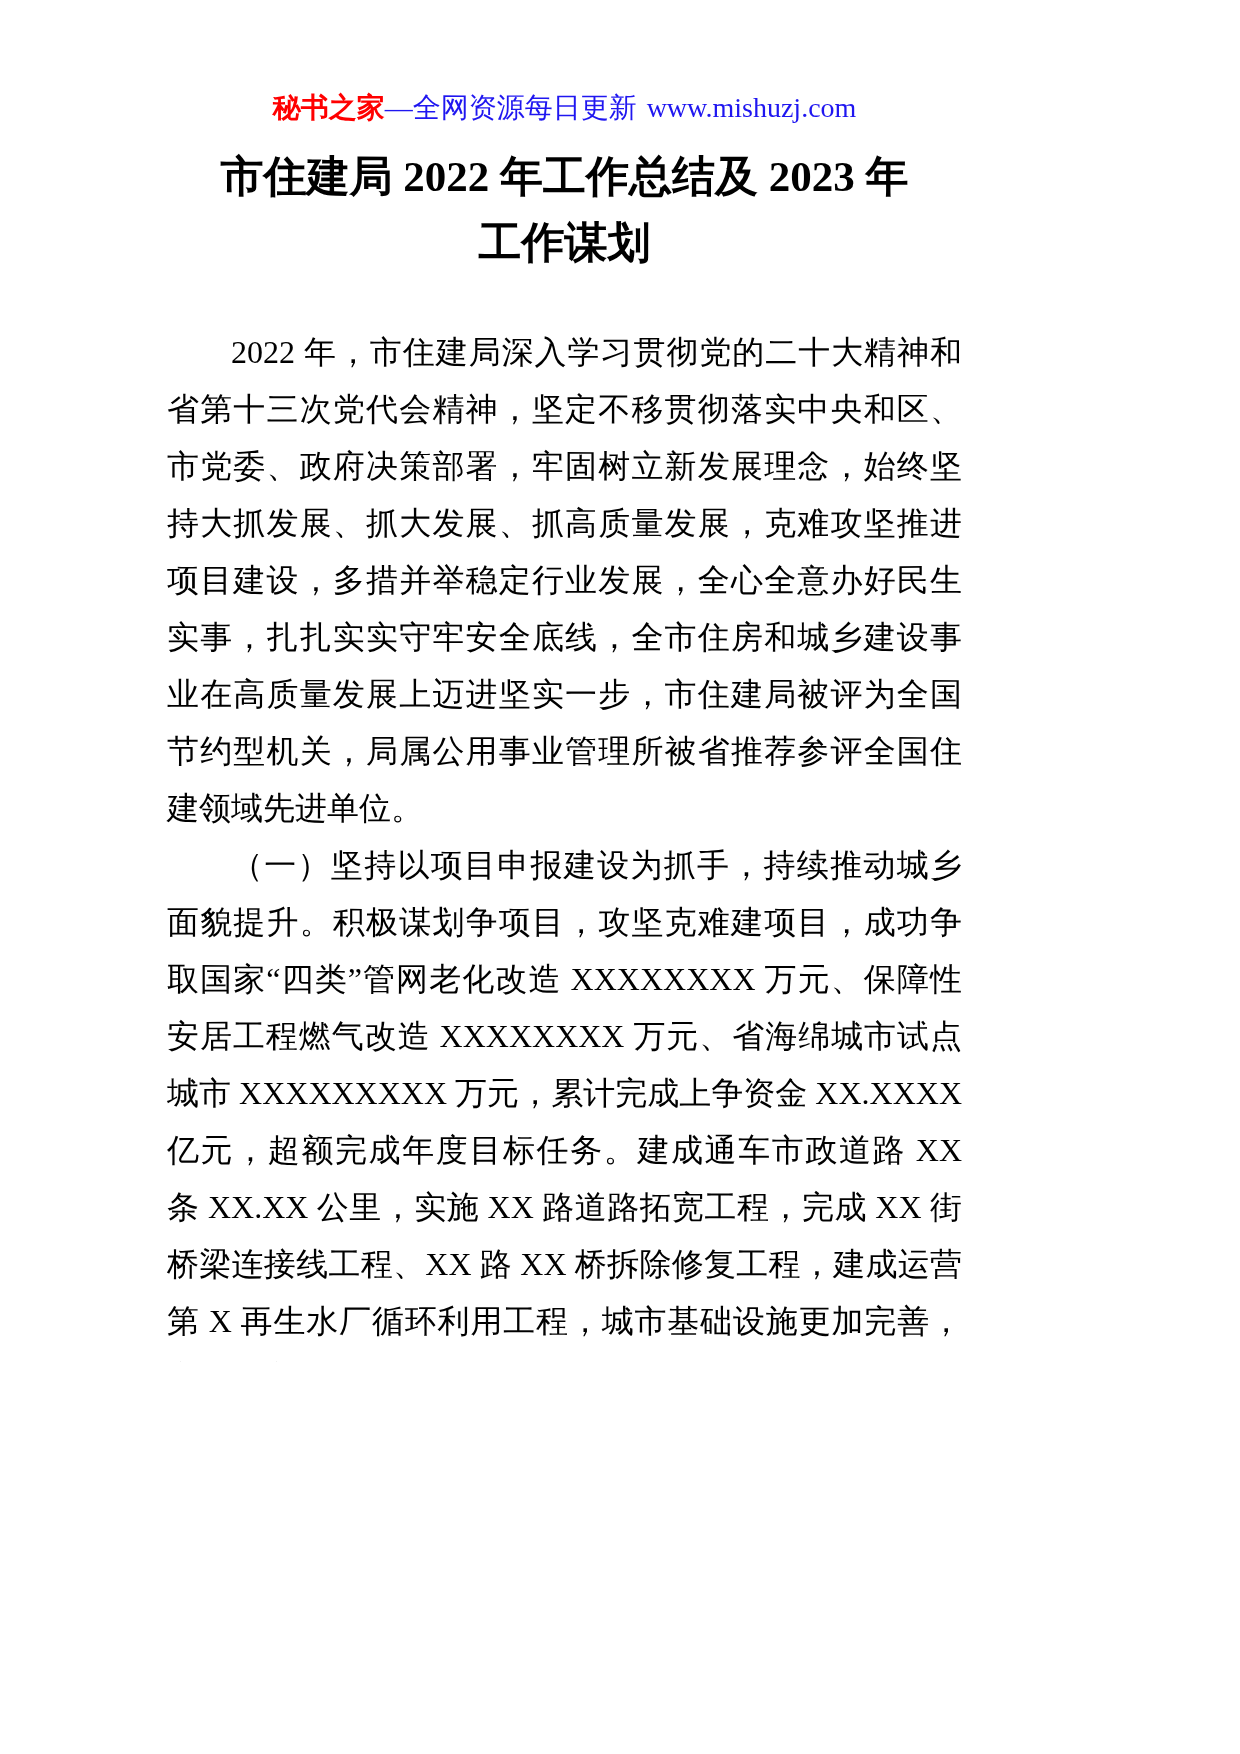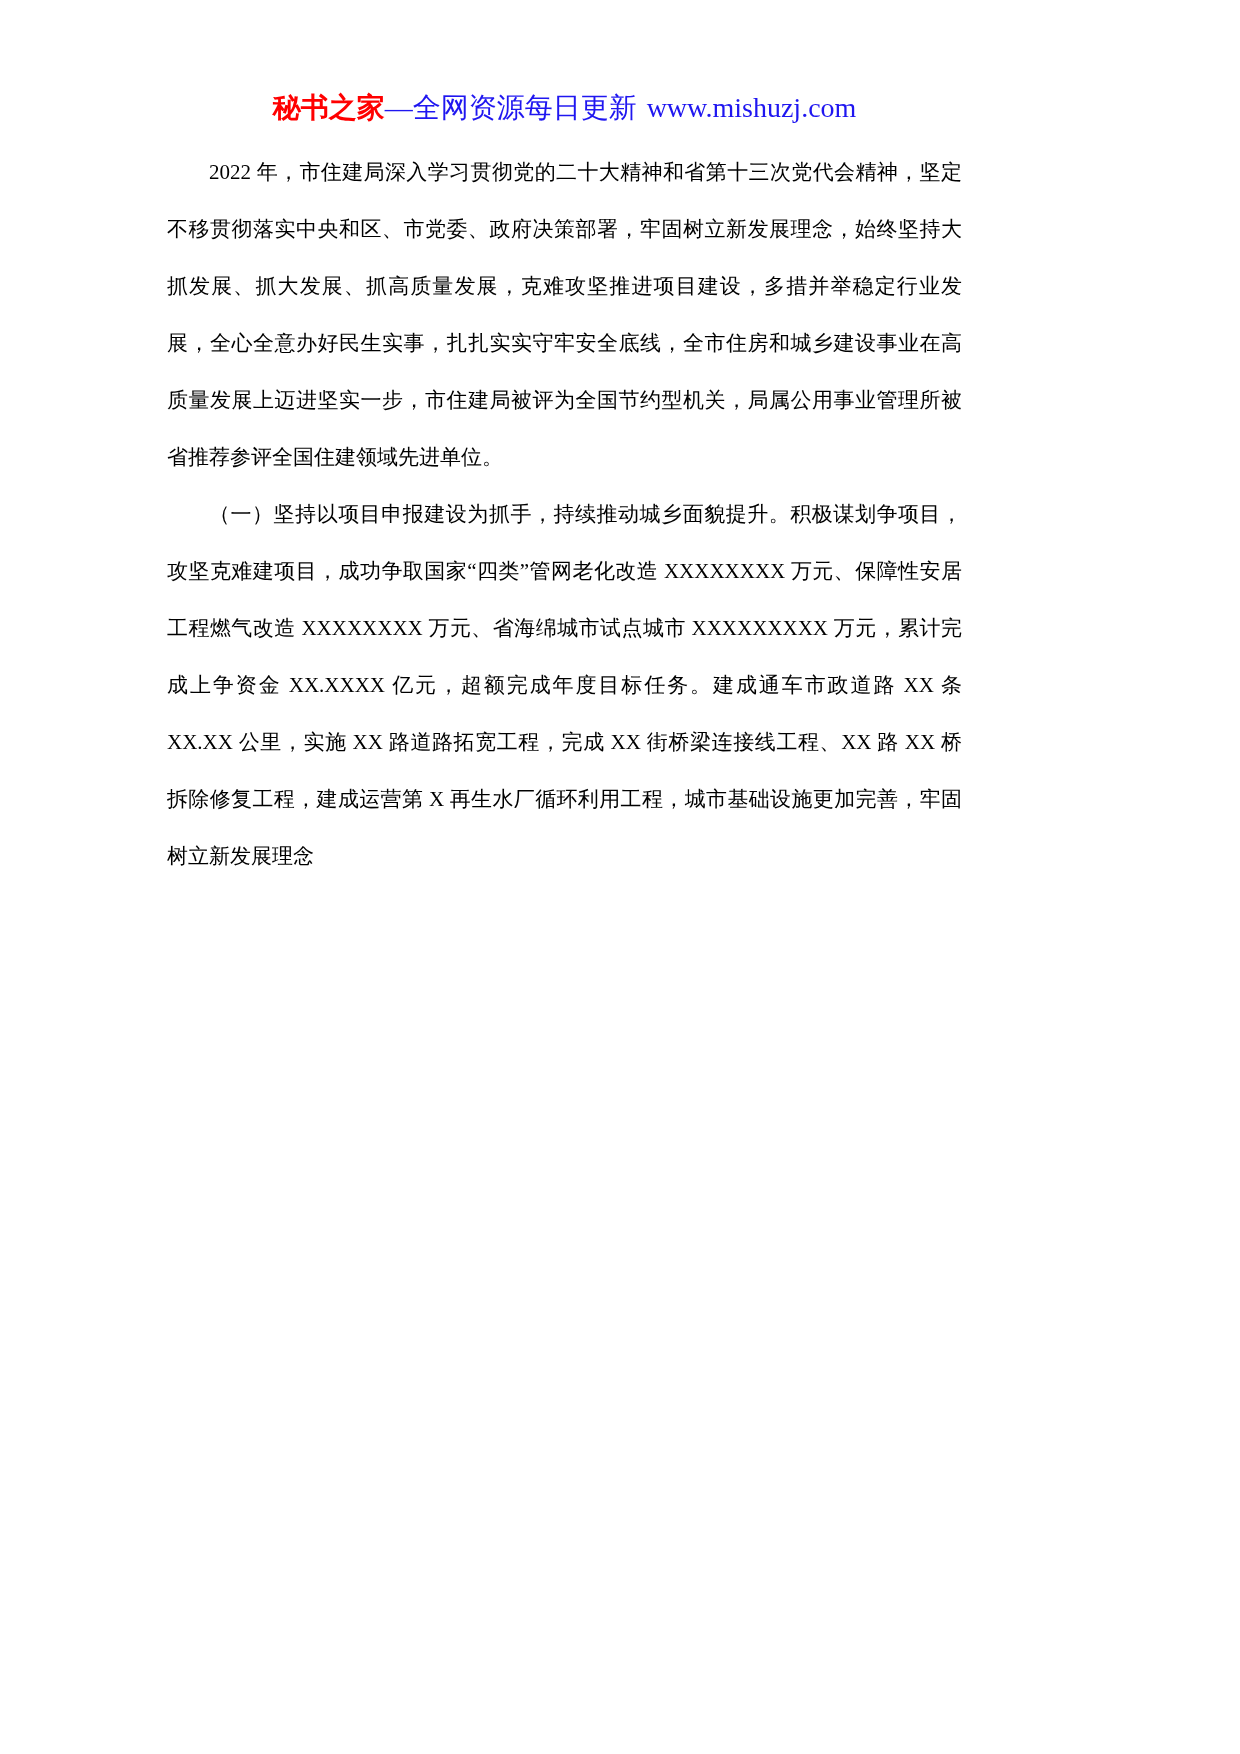--- a/index.html
+++ b/index.html
@@ -39,36 +39,40 @@
   .doc-title {
     margin: 0 0 48px 0;
     text-align: center;
     font-size: 43px;
     line-height: 66px;
     font-weight: bold;
     color: #000000;
   }
   .para {
     margin: 0;
-    font-size: 21px;
+    font-size: 32px;
     line-height: 57px;
     text-align: justify;
     text-indent: 2em;
     color: #000000;
     font-family: "Liberation Serif", serif;
   }
 </style>
 </head>
 <body>
 
 <div class="page">
 
   <div class="doc-header">
     <span class="site-name">秘书之家</span><span class="tagline">—全网资源每日更新</span><span class="url">www.mishuzj.com</span>
   </div>
 
+  <div class="doc-title">
+    <span>市住建局 2022 年工作总结及 2023 年</span><br>
+    <span>工作谋划</span>
+  </div>
 
   <p class="para">2022 年，市住建局深入学习贯彻党的二十大精神和省第十三次党代会精神，坚定不移贯彻落实中央和区、市党委、政府决策部署，牢固树立新发展理念，始终坚持大抓发展、抓大发展、抓高质量发展，克难攻坚推进项目建设，多措并举稳定行业发展，全心全意办好民生实事，扎扎实实守牢安全底线，全市住房和城乡建设事业在高质量发展上迈进坚实一步，市住建局被评为全国节约型机关，局属公用事业管理所被省推荐参评全国住建领域先进单位。</p>
 
 
   <p class="para">（一）坚持以项目申报建设为抓手，持续推动城乡面貌提升。积极谋划争项目，攻坚克难建项目，成功争取国家“四类”管网老化改造 XXXXXXXX 万元、保障性安居工程燃气改造 XXXXXXXX 万元、省海绵城市试点城市 XXXXXXXXX 万元，累计完成上争资金 XX.XXXX 亿元，超额完成年度目标任务。建成通车市政道路 XX 条 XX.XX 公里，实施 XX 路道路拓宽工程，完成 XX 街桥梁连接线工程、XX 路 XX 桥拆除修复工程，建成运营第 X 再生水厂循环利用工程，城市基础设施更加完善，牢固树立新发展理念</p>
 
 </div>
 
 </body></html>

